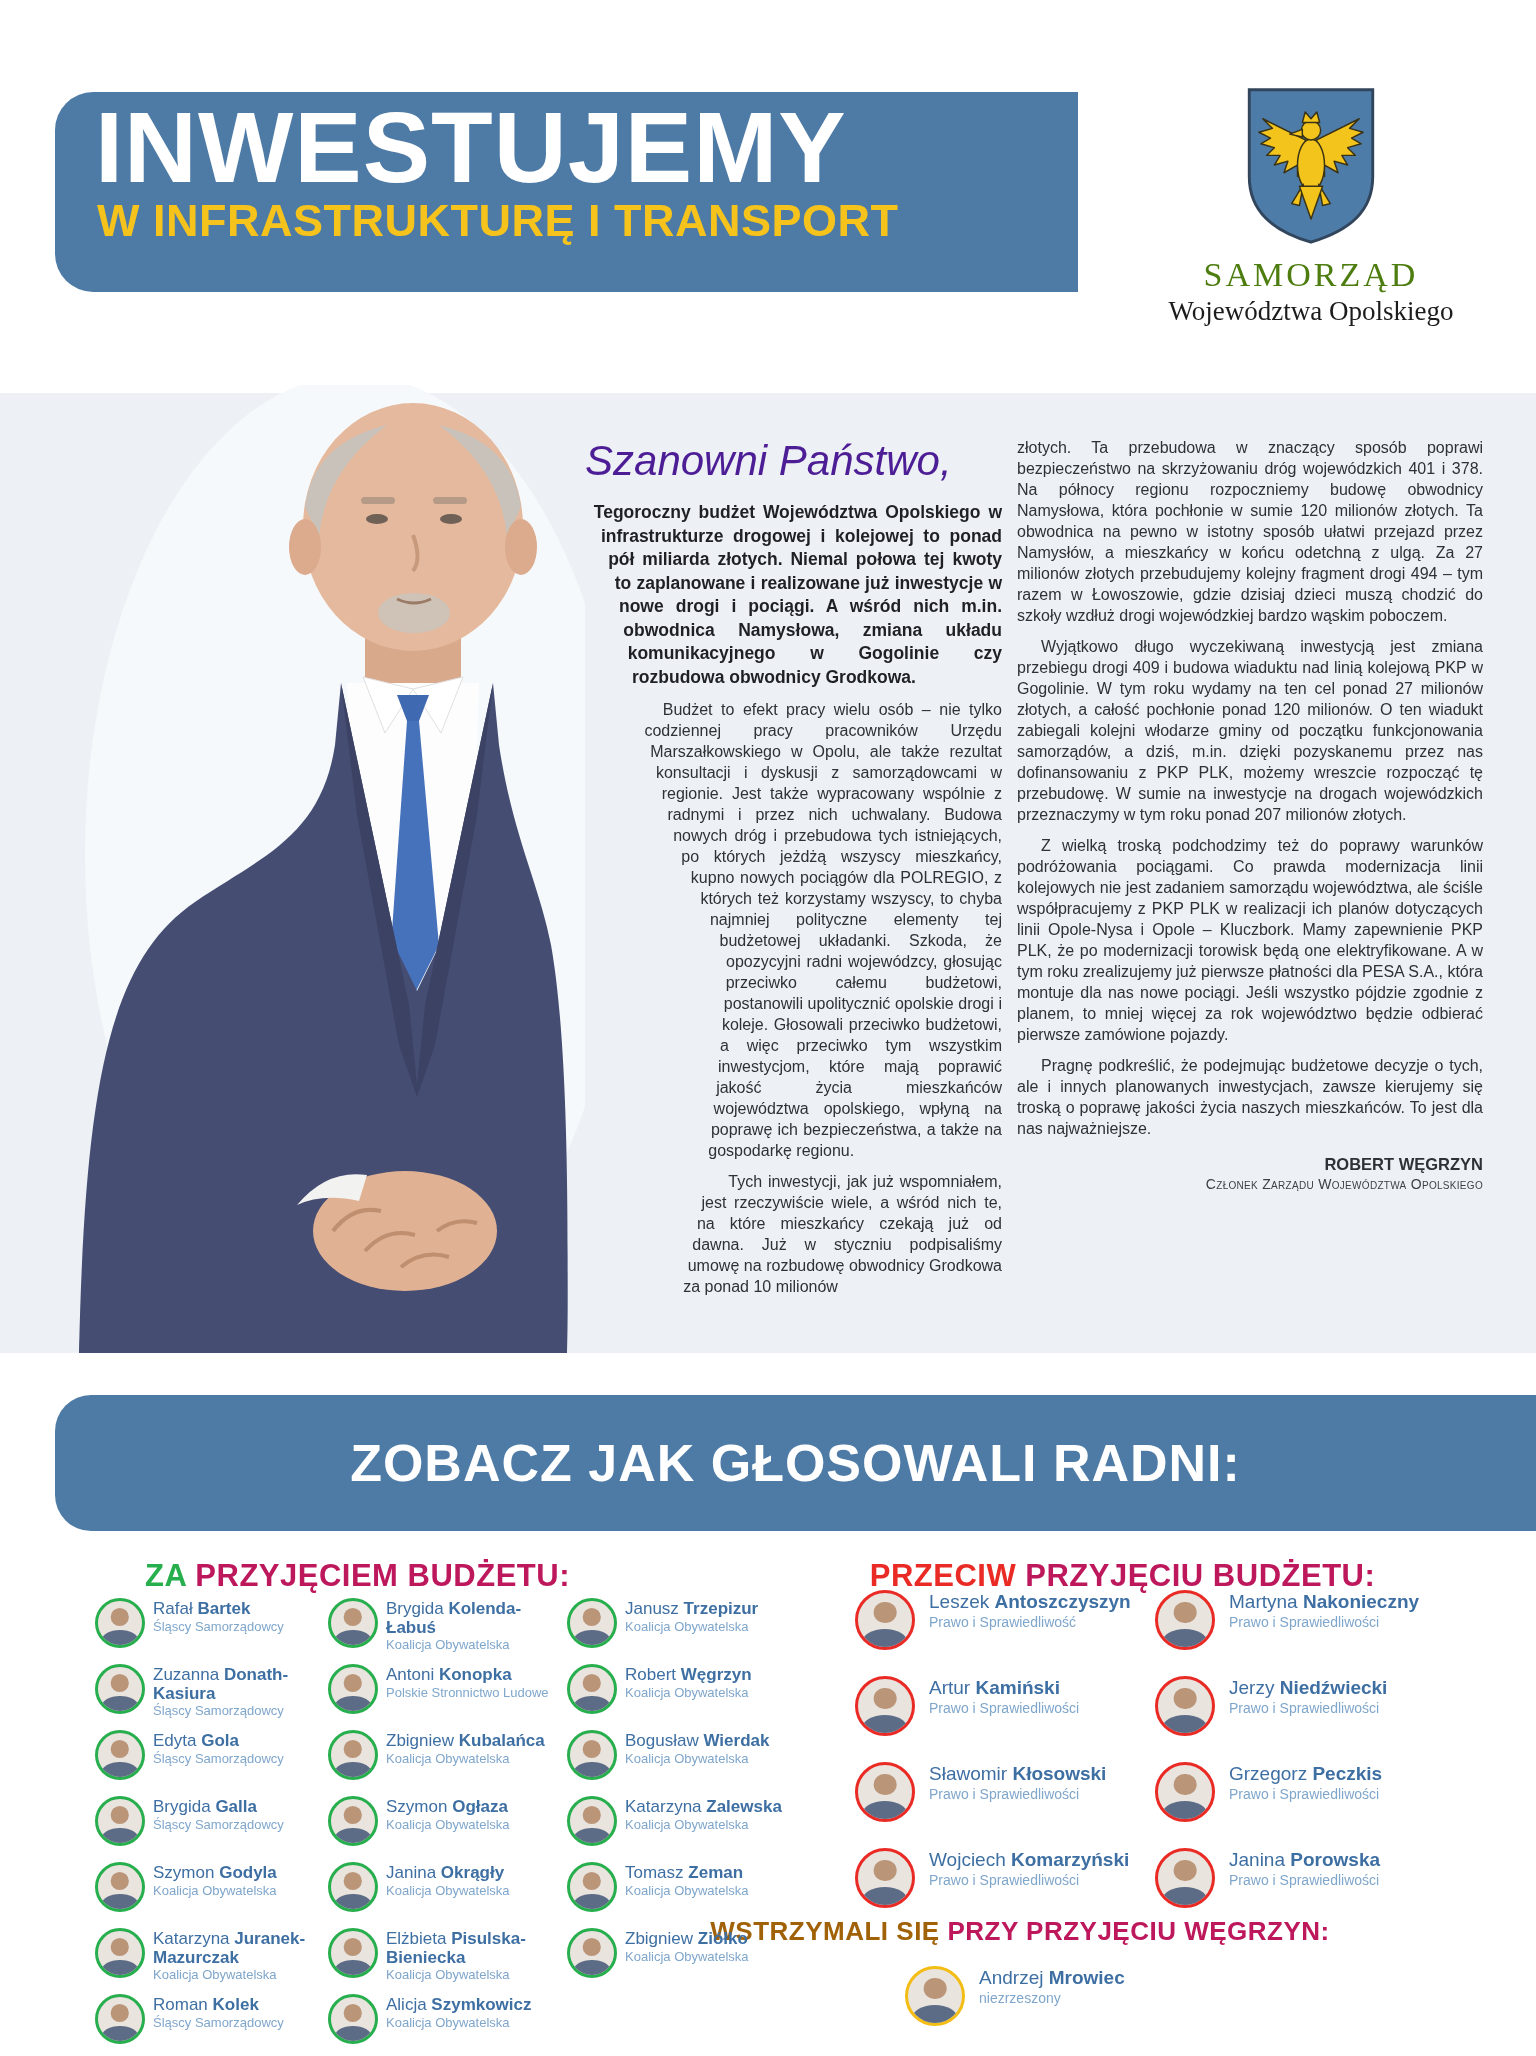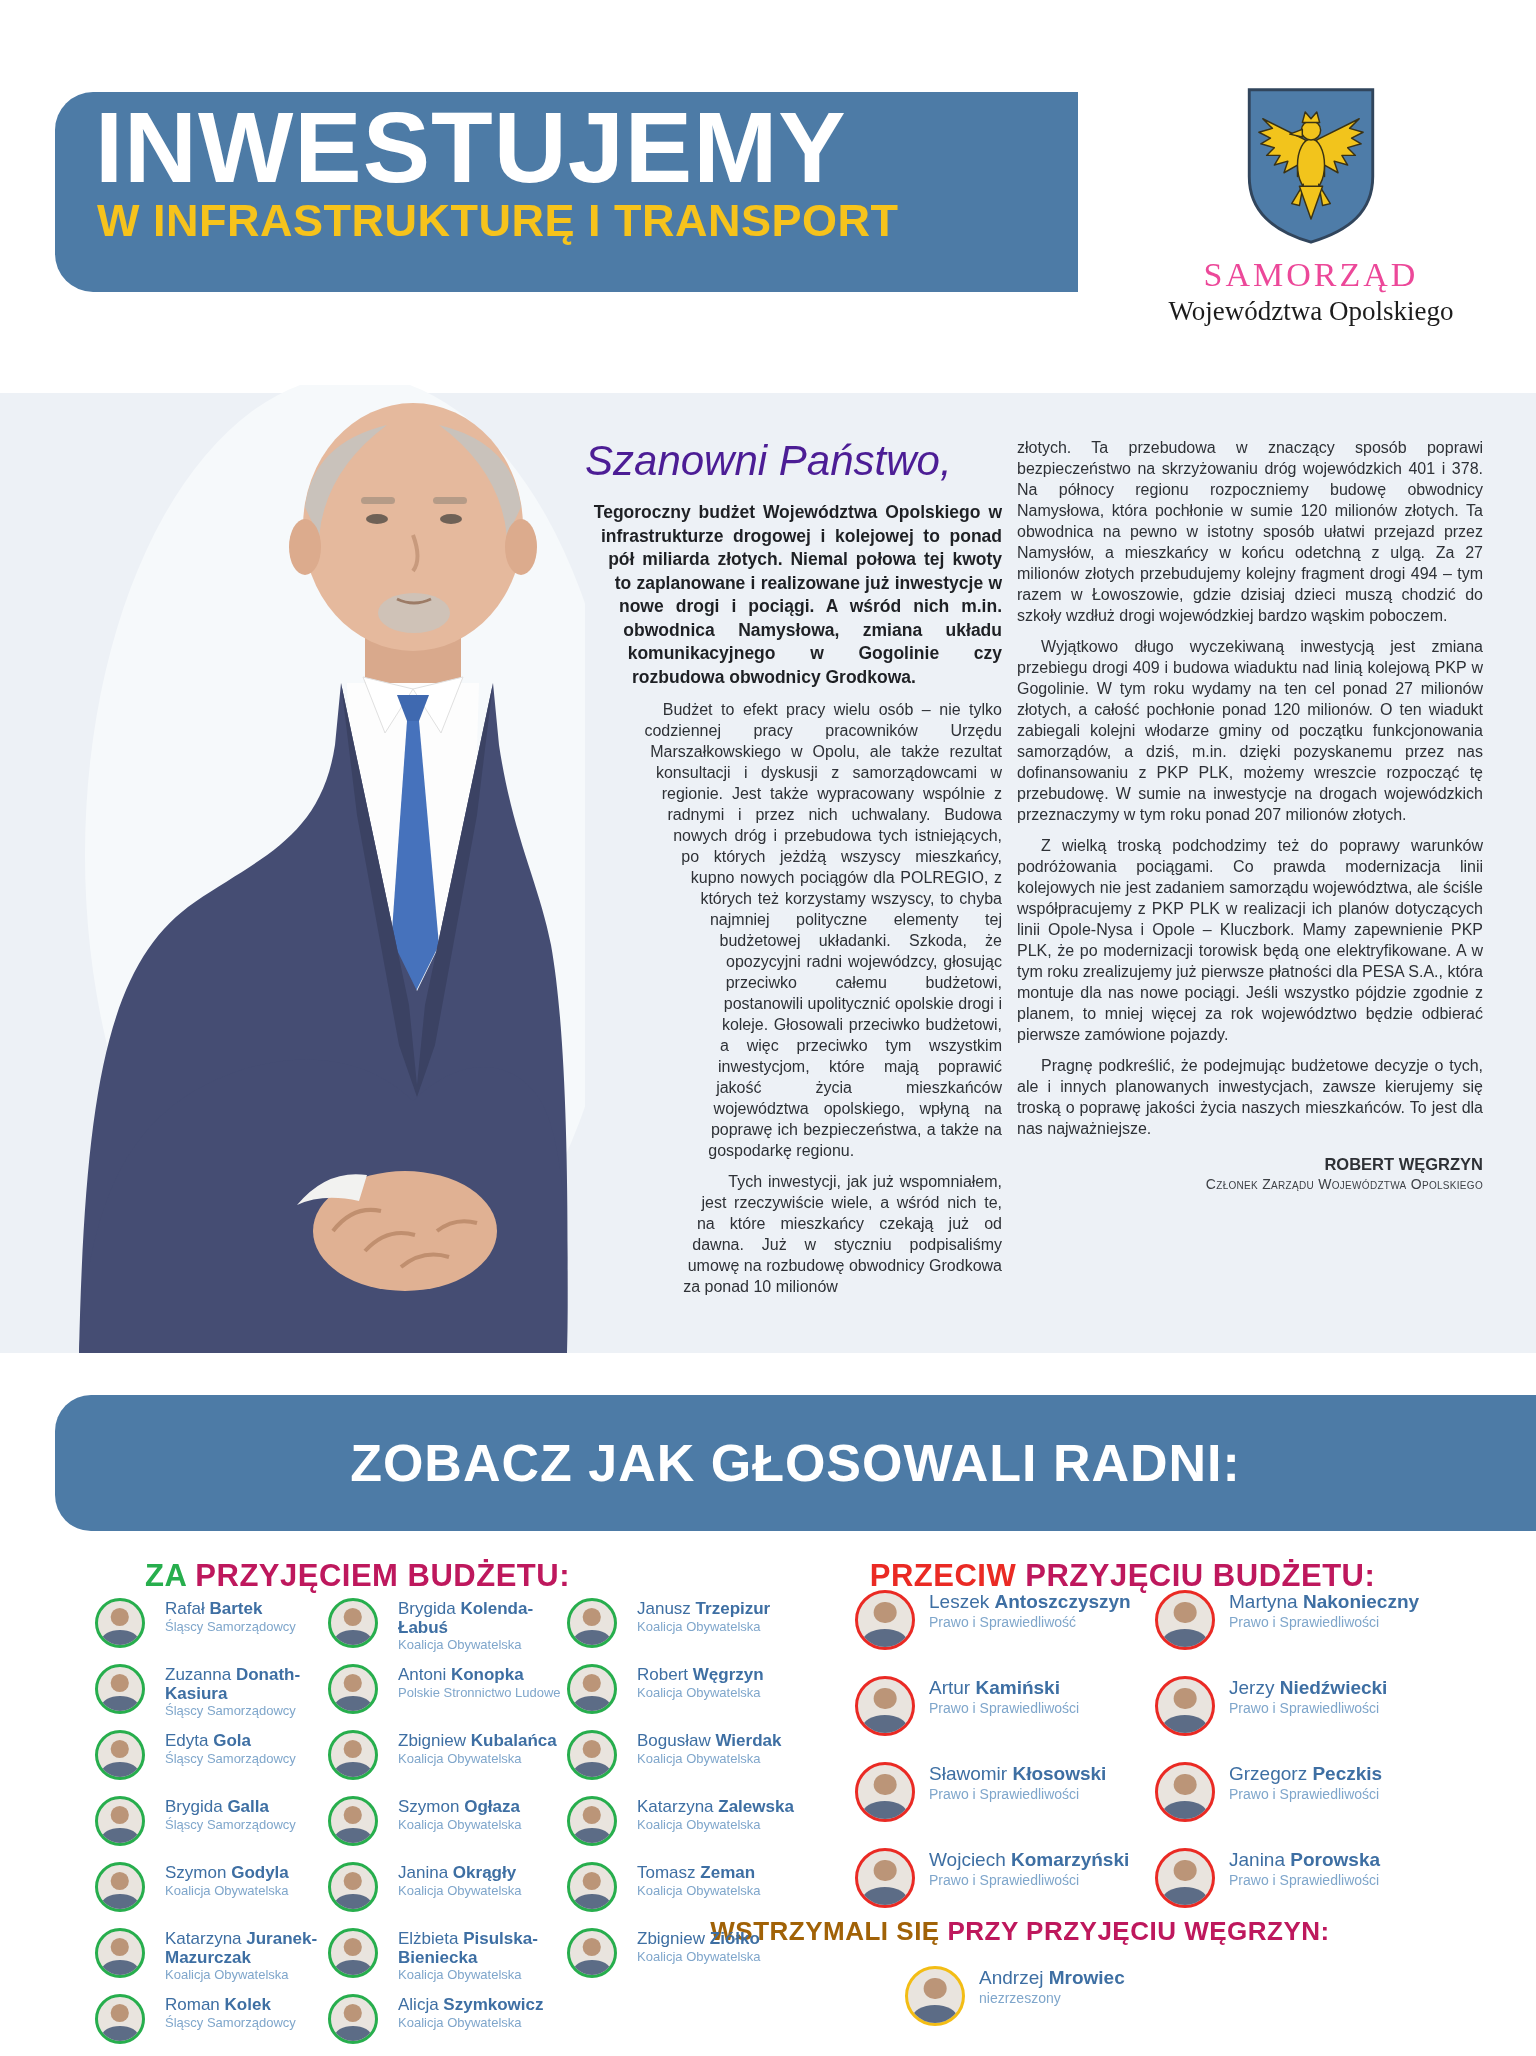--- a/index.html
+++ b/index.html
@@ -11,21 +11,21 @@
 ary               background:#4d7ba6;border-radius:38px 0 0 38px;}
   .mast-banner{background:#4d7ba6;}
   .mast-title{position:absolute;left:40px;top:2px;font-size:101px;line-height:106px;
               font-weight:bold;color:#ffffff;letter-spacing:1px;white-space:nowrap;}
   .mast-subtitle{position:absolute;left:42px;top:104px;font-size:45px;line-height:50px;
               font-weight:bold;color:#f6c31c;letter-spacing:0.5px;white-space:nowrap;}
 
   .brand{position:absolute;left:1146px;top:84px;width:330px;text-align:center;}
   .brand svg{display:block;margin:0 auto;}
   .brand-name{font-family:"Liberation Serif","DejaVu Serif",serif;font-size:34px;
-              letter-spacing:3px;color:#ec4899;margin-top:8px;}
+              letter-spacing:3px;color:#4d7c0f;margin-top:8px;}
   .brand-sub{font-family:"Liberation Serif","DejaVu Serif",serif;font-size:27px;
               color:#1c1c1c;margin-top:2px;}
 
   
   .article-panel{position:absolute;left:0;top:393px;width:1536px;height:960px;background:#edf1f6;}
   .portrait{position:absolute;left:65px;top:385px;width:520px;height:968px;z-index:1;}
 
   .col1{position:absolute;left:450px;top:437px;width:552px;height:916px;z-index:2;}
   .col1-shape{float:left;width:300px;height:916px;
       shape-outside:polygon(0 0,118px 0,122px 7%,150px 17%,172px 30%,212px 46%,262px 58%,252px 70%,238px 82%,218px 92%,205px 100%,0 100%);
@@ -60,21 +60,21 @@
 
   
   .mcol{position:absolute;display:flex;flex-direction:column;}
   .za-c1{left:95px;top:1598px;width:230px;}
   .za-c2{left:328px;top:1598px;width:236px;}
   .za-c3{left:567px;top:1598px;width:236px;}
   .pr-c1{left:855px;top:1590px;width:295px;}
   .pr-c2{left:1155px;top:1590px;width:295px;}
   .ab-c1{left:905px;top:1966px;width:330px;}
 
-  .member{display:flex;align-items:flex-start;gap:20px;}
+  .member{display:flex;align-items:flex-start;gap:8px;}
   .member-sm{height:66px;}
   .member-lg{height:86px;gap:14px;}
 
   .avatar{border-radius:50%;background:#e9e4de;position:relative;overflow:hidden;flex:none;box-sizing:border-box;}
   .avatar::before{content:"";position:absolute;top:16%;left:50%;transform:translateX(-50%);
       width:42%;height:40%;border-radius:50%;background:#bb9578;}
   .avatar::after{content:"";position:absolute;bottom:-14%;left:50%;transform:translateX(-50%);
       width:84%;height:48%;border-radius:50% 50% 0 0;background:#5c6c86;}
   .avatar-sm{width:50px;height:50px;border:3px solid #27ae4d;}
   .avatar-lg{width:60px;height:60px;border:3px solid #ea2a24;}

